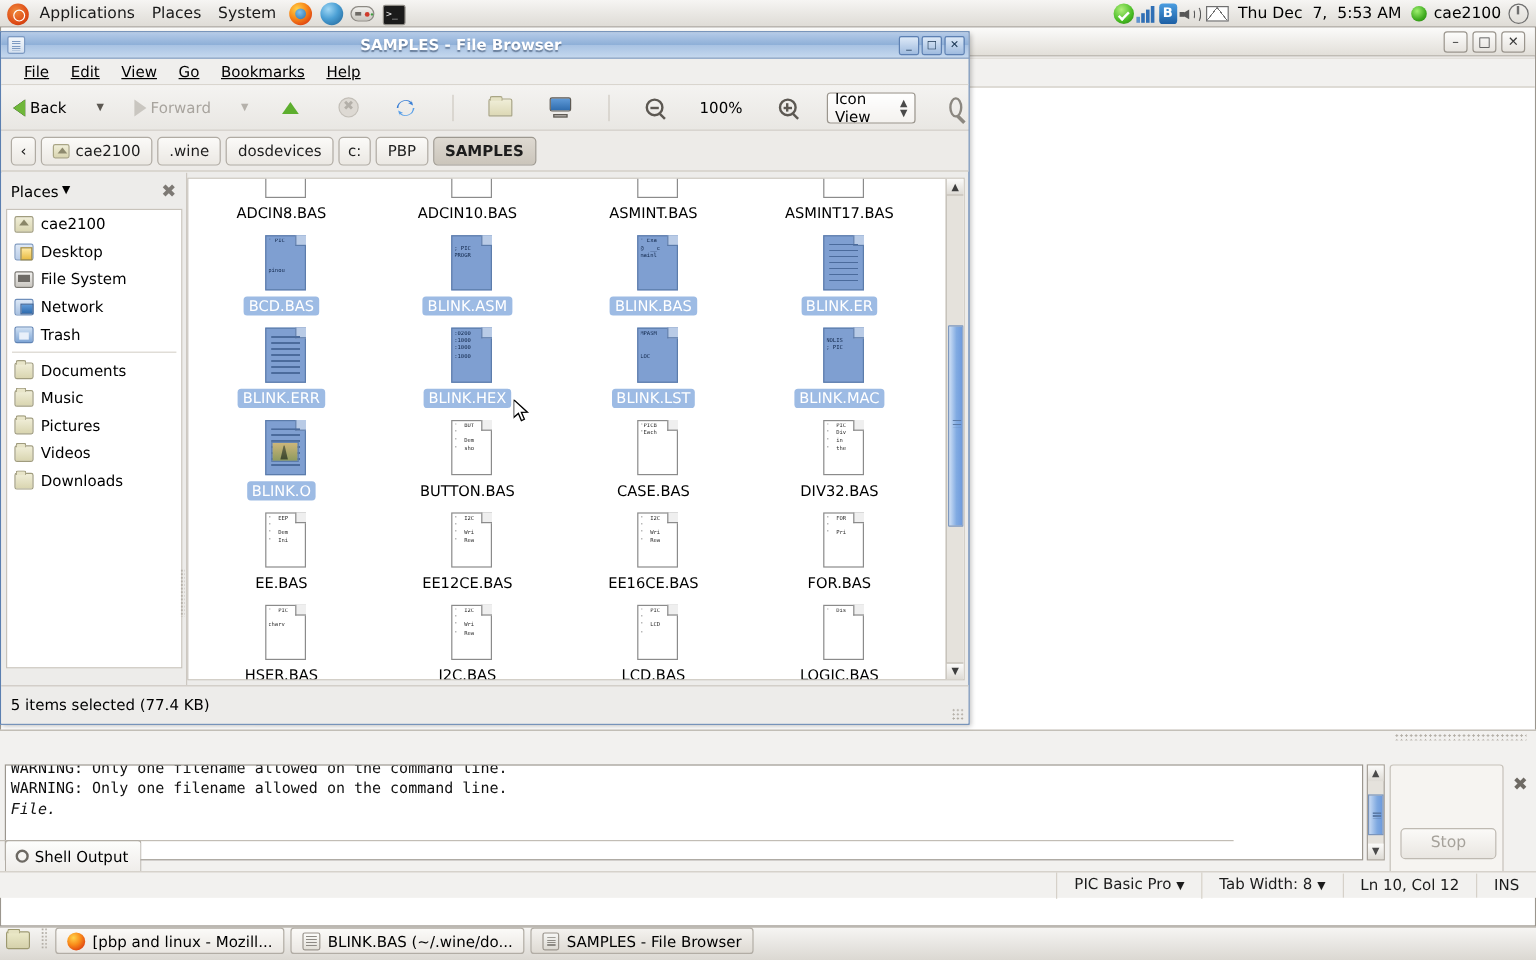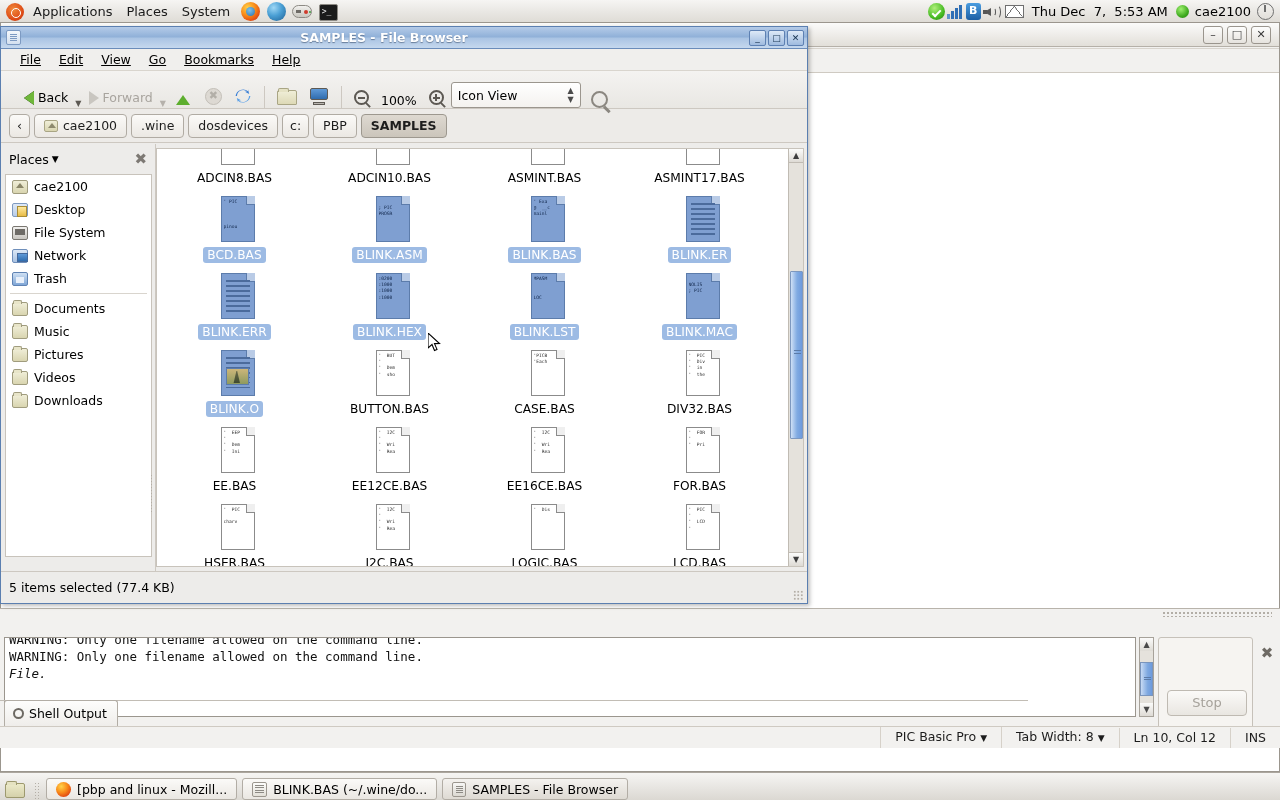--- a/index.html
+++ b/index.html
@@ -195,21 +195,21 @@
   }
   .fb-wbtn span{display:block;}
   #fb-menubar{
     height:22px; background:#f0efed; border-bottom:1px solid #d9d5ce;
     display:flex; align-items:center; padding-left:10px; gap:0px; font-size:12.5px;
   }
   #fb-menubar .mi{ padding:2px 9px; }
   #fb-menubar .mi u{ text-decoration:underline; }
   #fb-toolbar{
     height:38px; background:linear-gradient(to bottom,#f4f3f1,#e9e7e3);
-    border-bottom:1px solid #cdc8c1; display:flex; align-items:flex-end; gap:2px; padding:0 18px;
+    border-bottom:1px solid #cdc8c1; display:flex; align-items:center; gap:20px; padding:0 5px;
   }
   .tb-btn{ display:flex; align-items:center; gap:4px; padding:3px 5px; border-radius:3px; font-size:12.5px;}
   .tb-btn.dis{ color:#a8a49e; }
   .arrow-left{ width:0;height:0;border-top:7px solid transparent;border-bottom:7px solid transparent;
     border-right:10px solid #6fb73a; filter:drop-shadow(0 0 0 #000);}
   .arrow-right{ width:0;height:0;border-top:7px solid transparent;border-bottom:7px solid transparent;
     border-left:10px solid #c9c6c0;}
   .arrow-up{ width:0;height:0;border-left:7px solid transparent;border-right:7px solid transparent;
     border-bottom:10px solid #5dae2e; margin:0 3px;}
   .up-stem{width:6px;height:7px;background:#5dae2e;margin:0 auto;}
@@ -359,21 +359,21 @@
   }
   #fb-sb-grip{position:absolute;right:4px;bottom:3px;width:10px;height:10px;
     background-image:radial-gradient(circle,#b3aea6 .8px,transparent .9px);background-size:3.5px 3.5px;}
 
   #cursor{ position:absolute; left:428px; top:333px; width:14px; height:20px; z-index:50; }
 
   
   #bottom-panel{
     position:absolute; left:0; top:772px; width:1280px; height:28px;
     background:linear-gradient(to bottom,#f6f5f3 0%,#e7e5e1 55%,#dbd8d2 100%);
-    border-top:1px solid #aba69e; display:flex; align-items:flex-end; gap:5px; padding:0 5px;
+    border-top:1px solid #aba69e; display:flex; align-items:flex-start; gap:5px; padding:0 5px;
   }
   #show-desktop{width:22px;height:20px;}
   #show-desktop .fold2{width:20px;height:15px;background:linear-gradient(to bottom,#eceac9,#d5d1ab);
     border:1px solid #9d996f;border-radius:2px;position:relative;margin-top:3px;}
   #show-desktop .fold2::before{content:"";position:absolute;left:0;top:-3px;width:9px;height:3px;
     background:#e5e2c1;border:1px solid #9d996f;border-bottom:none;border-radius:2px 2px 0 0;}
   .tb-grip{width:5px;height:18px;background-image:radial-gradient(circle,#b3aea6 .8px,transparent .9px);
     background-size:3px 3px; margin:0 2px;}
   .taskbtn{
     height:22px; padding:0 9px; display:flex; align-items:center; gap:6px;
@@ -877,36 +877,36 @@
 '  Wri
 '  Rea</div>
               </div>
             </div>
             <div class="flabel">I2C.BAS</div>
           </div>
           <div class="fitem">
             <div class="ficon">
               <div class="page">
                 <div class="fold"></div>
-                <div class="ptext">'  Dis</div>
-              </div>
-            </div>
-            <div class="flabel">LOGIC.BAS</div>
-          </div>
-          <div class="fitem">
-            <div class="ficon">
-              <div class="page">
-                <div class="fold"></div>
                 <div class="ptext">'  PIC
 '
 '  LCD
 '</div>
               </div>
             </div>
             <div class="flabel">LCD.BAS</div>
+          </div>
+          <div class="fitem">
+            <div class="ficon">
+              <div class="page">
+                <div class="fold"></div>
+                <div class="ptext">'  Dis</div>
+              </div>
+            </div>
+            <div class="flabel">LOGIC.BAS</div>
           </div>
         </div>
       <div id="fb-vscroll">
         <div class="arw">▲</div>
         <div class="thumb"></div>
         <div class="arw bot">▼</div>
       </div>
     </div>
   </div>
 

